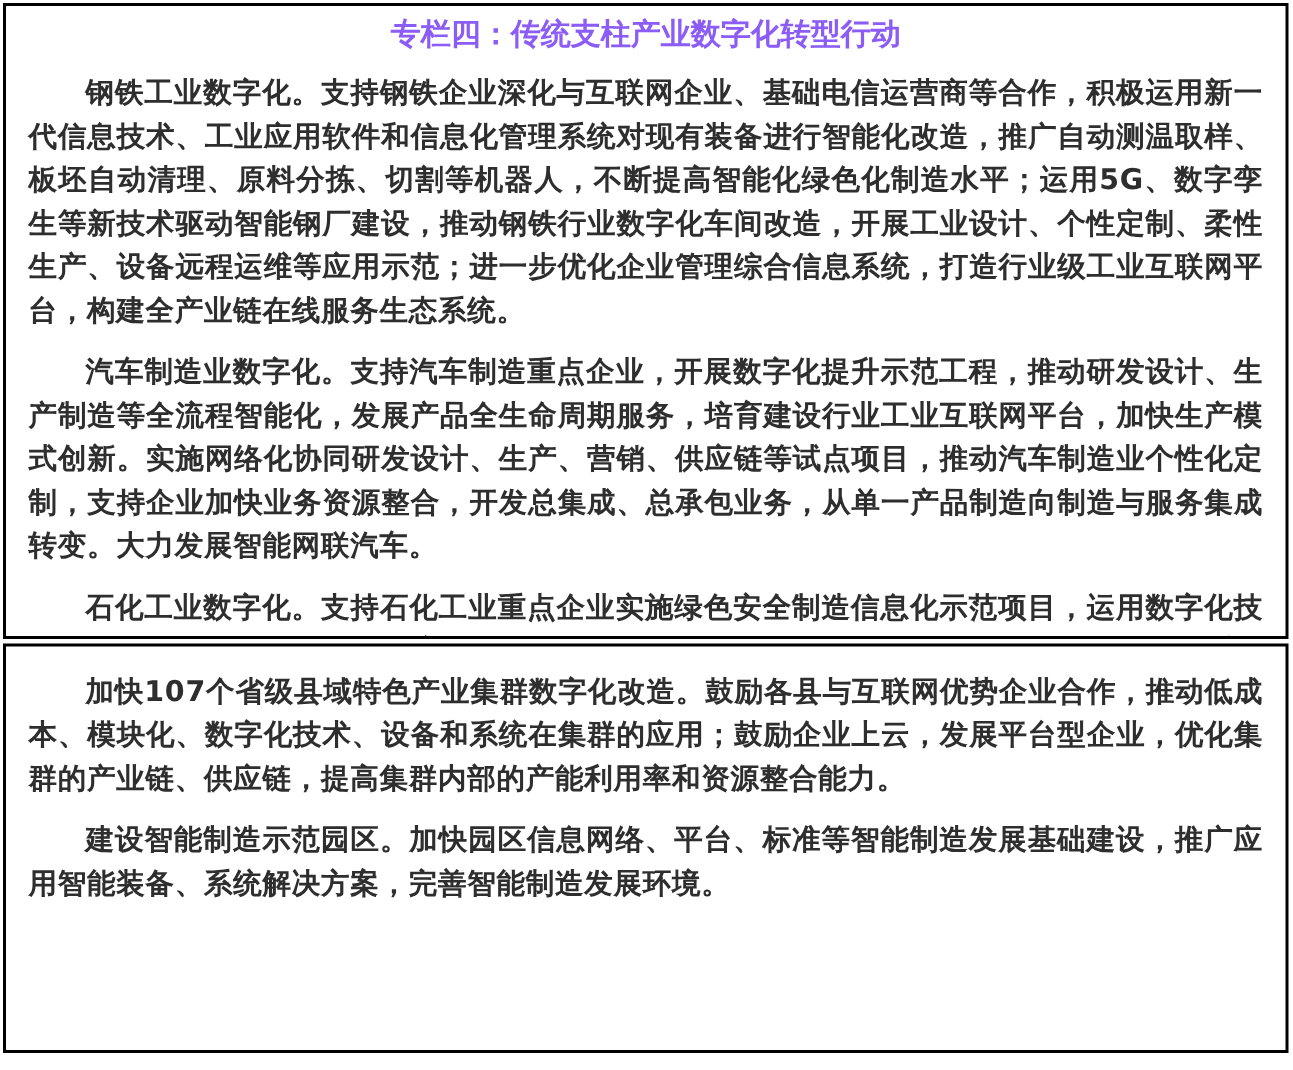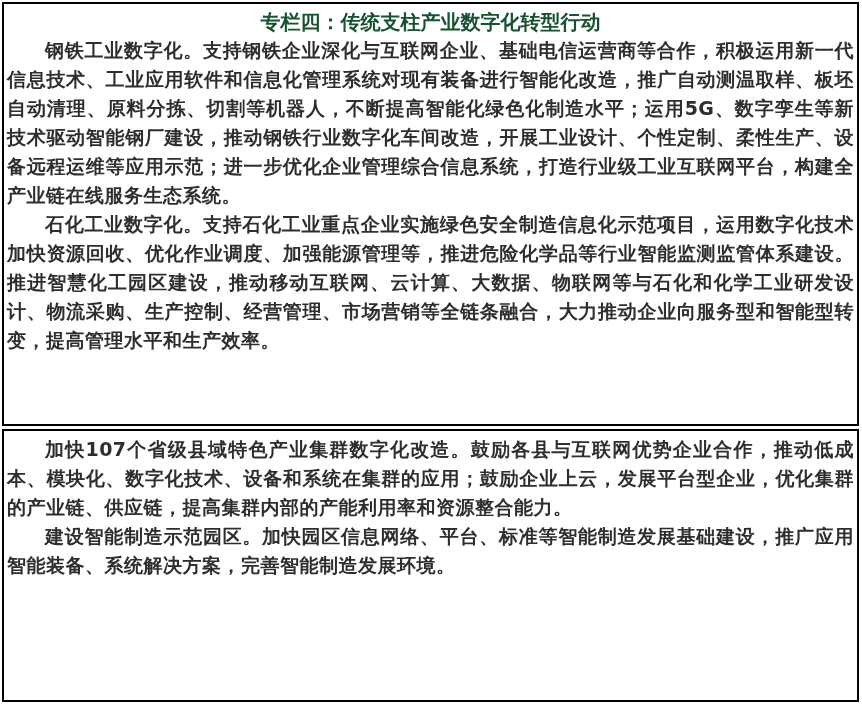--- a/index.html
+++ b/index.html
@@ -37,43 +37,44 @@
     height: 273px;
     margin-top: 3px;
   }
   .box-title,
   .box-subtitle {
     margin: 0;
     text-align: center;
     font-size: 20px;
     line-height: 28px;
     font-weight: bold;
-    color: #14532d;
+    color: #8b5cf6;
   }
   .box-subtitle {
     line-height: 27px;
   }
   .box p {
-    margin: 0;
+    margin: 12px;
     font-size: 19px;
     line-height: 29px;
     text-indent: 2em;
     text-align: justify;
     letter-spacing: 0.5px;
     color: #2e2e2e;
   }
 </style>
 </head>
 <body>
 
 <div class="page">
 
   <section class="box box-top">
     <h2 class="box-title">专栏四：传统支柱产业数字化转型行动</h2>
     <p>钢铁工业数字化。支持钢铁企业深化与互联网企业、基础电信运营商等合作，积极运用新一代信息技术、工业应用软件和信息化管理系统对现有装备进行智能化改造，推广自动测温取样、板坯自动清理、原料分拣、切割等机器人，不断提高智能化绿色化制造水平；运用5G、数字孪生等新技术驱动智能钢厂建设，推动钢铁行业数字化车间改造，开展工业设计、个性定制、柔性生产、设备远程运维等应用示范；进一步优化企业管理综合信息系统，打造行业级工业互联网平台，构建全产业链在线服务生态系统。</p>
+    <p>汽车制造业数字化。支持汽车制造重点企业，开展数字化提升示范工程，推动研发设计、生产制造等全流程智能化，发展产品全生命周期服务，培育建设行业工业互联网平台，加快生产模式创新。实施网络化协同研发设计、生产、营销、供应链等试点项目，推动汽车制造业个性化定制，支持企业加快业务资源整合，开发总集成、总承包业务，从单一产品制造向制造与服务集成转变。大力发展智能网联汽车。</p>
     <p>石化工业数字化。支持石化工业重点企业实施绿色安全制造信息化示范项目，运用数字化技术加快资源回收、优化作业调度、加强能源管理等，推进危险化学品等行业智能监测监管体系建设。推进智慧化工园区建设，推动移动互联网、云计算、大数据、物联网等与石化和化学工业研发设计、物流采购、生产控制、经营管理、市场营销等全链条融合，大力推动企业向服务型和智能型转变，提高管理水平和生产效率。</p>
   </section>
 
   <section class="box box-bottom">
     <p>加快107个省级县域特色产业集群数字化改造。鼓励各县与互联网优势企业合作，推动低成本、模块化、数字化技术、设备和系统在集群的应用；鼓励企业上云，发展平台型企业，优化集群的产业链、供应链，提高集群内部的产能利用率和资源整合能力。</p>
     <p>建设智能制造示范园区。加快园区信息网络、平台、标准等智能制造发展基础建设，推广应用智能装备、系统解决方案，完善智能制造发展环境。</p>
 
   </section>
 
 </div>

